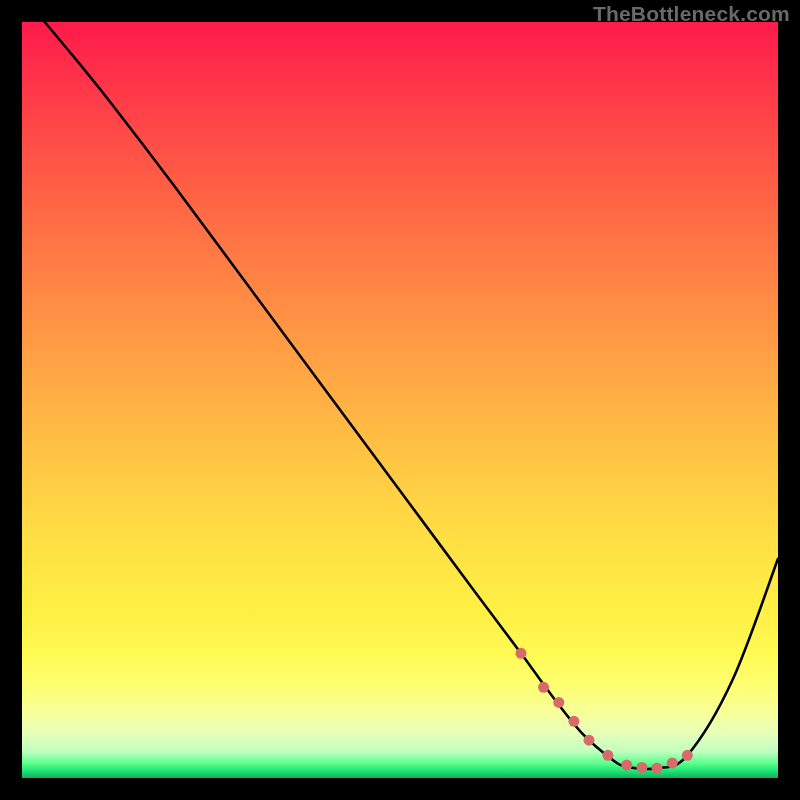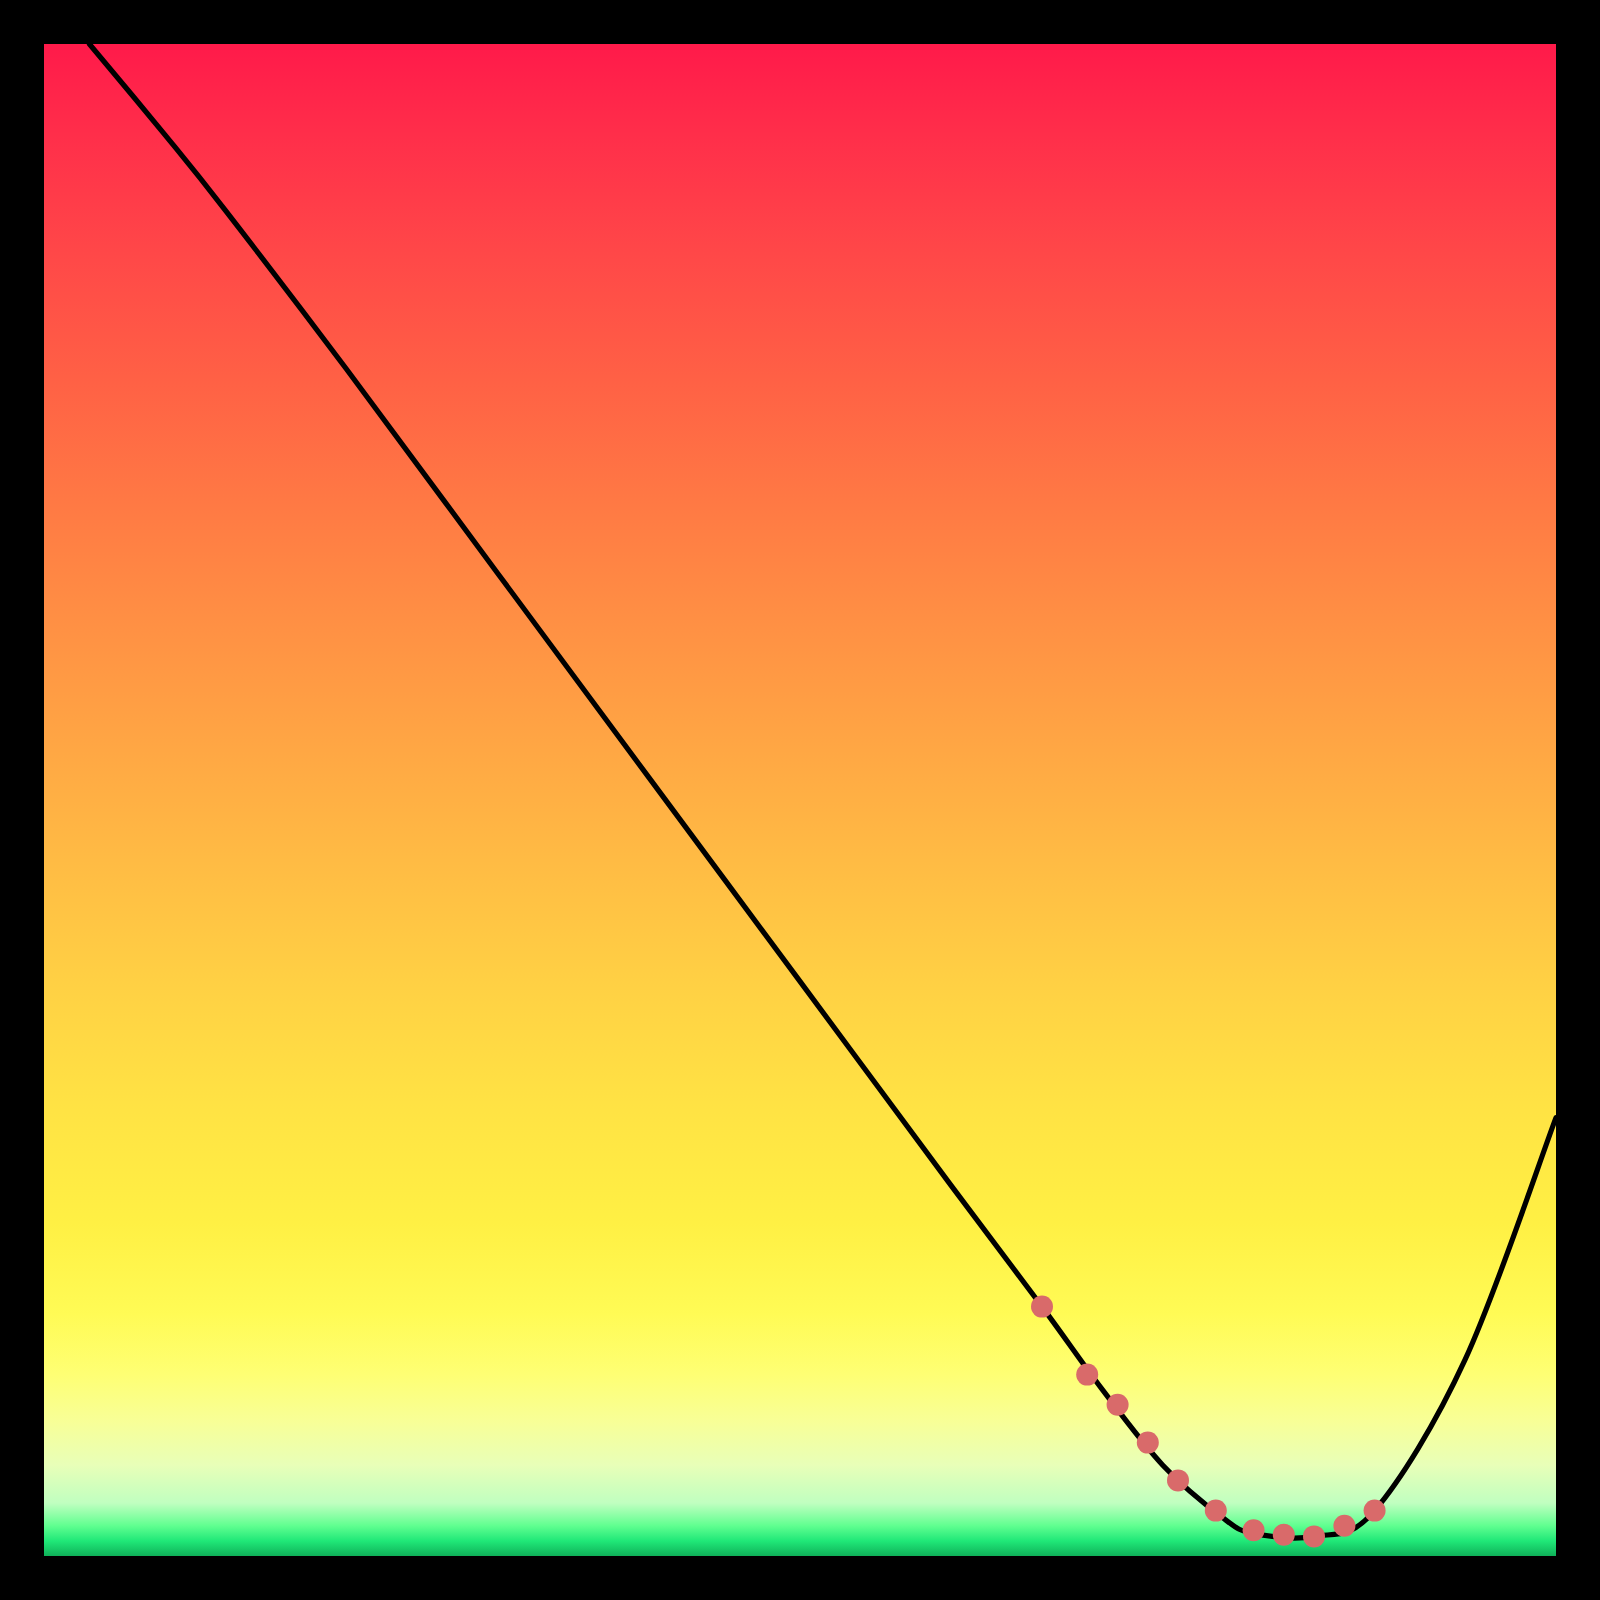--- a/index.html
+++ b/index.html
@@ -84,13 +84,14 @@
           <circle cx="567.0" cy="718.2" r="5.5" fill="#D96A6A"></circle>
           <circle cx="585.9" cy="733.3" r="5.5" fill="#D96A6A"></circle>
           <circle cx="604.8" cy="743.1" r="5.5" fill="#D96A6A"></circle>
           <circle cx="619.9" cy="745.4" r="5.5" fill="#D96A6A"></circle>
           <circle cx="635.0" cy="746.2" r="5.5" fill="#D96A6A"></circle>
           <circle cx="650.2" cy="740.9" r="5.5" fill="#D96A6A"></circle>
           <circle cx="665.3" cy="733.3" r="5.5" fill="#D96A6A"></circle>
         </g>
     </svg>
   </div>
+  <div class="watermark">TheBottleneck.com</div>
 </div>
 
 </body></html>

